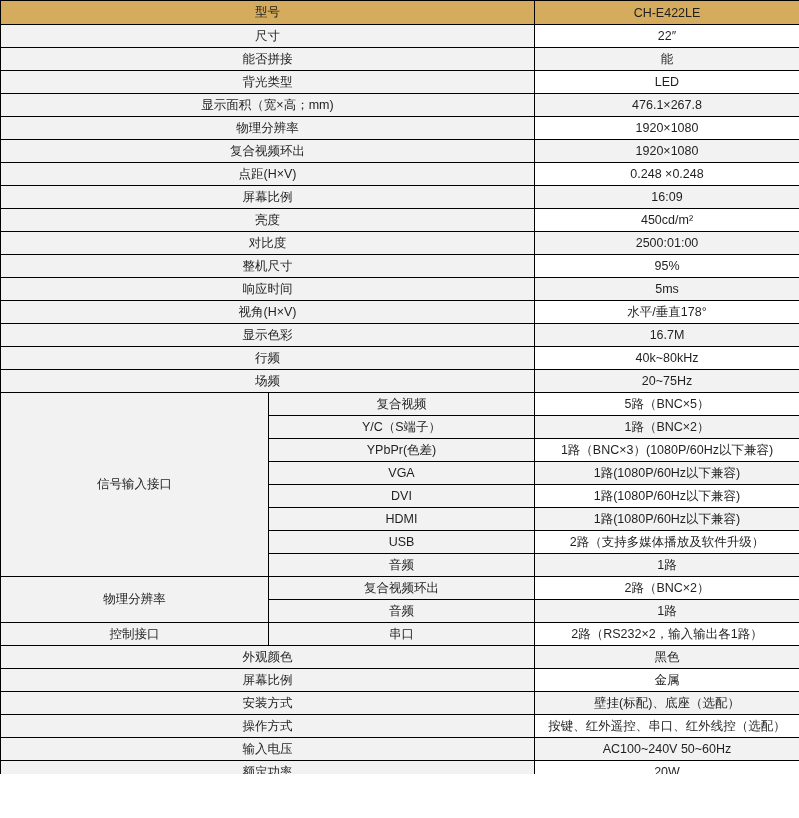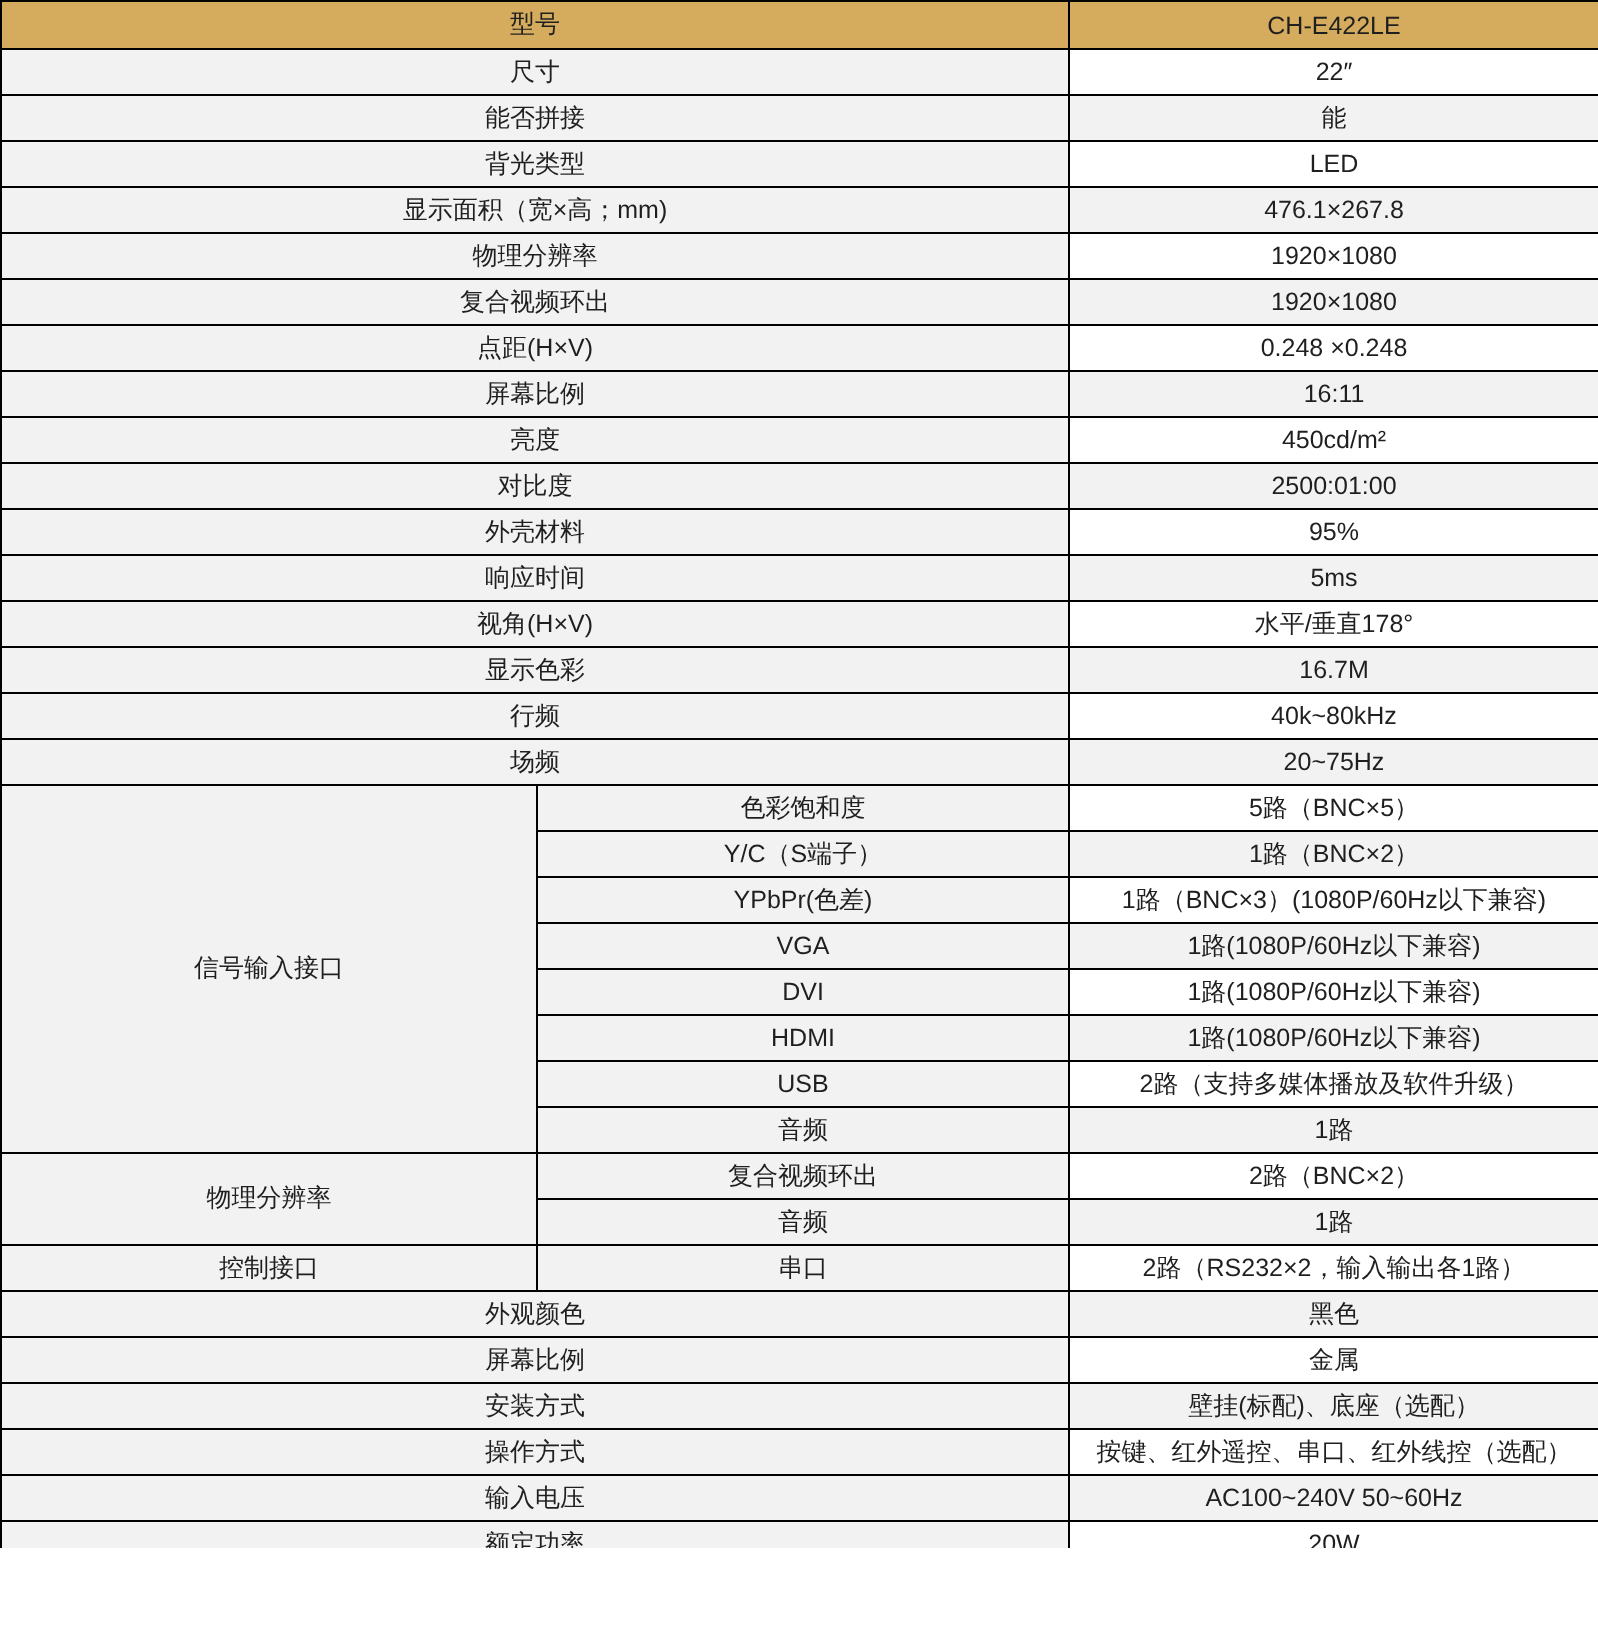--- a/index.html
+++ b/index.html
@@ -85,32 +85,32 @@
     <tr>
           <td colspan="2" class="lbl">复合视频环出</td>
           <td class="val g">1920×1080</td>
         </tr>
     <tr>
           <td colspan="2" class="lbl">点距(H×V)</td>
           <td class="val">0.248 ×0.248</td>
         </tr>
     <tr>
           <td colspan="2" class="lbl">屏幕比例</td>
-          <td class="val g">16:11</td>
+          <td class="val g">16:09</td>
         </tr>
     <tr>
           <td colspan="2" class="lbl">亮度</td>
           <td class="val">450cd/m²</td>
         </tr>
     <tr>
           <td colspan="2" class="lbl">对比度</td>
           <td class="val g">2500:01:00</td>
         </tr>
     <tr>
-          <td colspan="2" class="lbl">外壳材料</td>
+          <td colspan="2" class="lbl">整机尺寸</td>
           <td class="val">95%</td>
         </tr>
     <tr>
           <td colspan="2" class="lbl">响应时间</td>
           <td class="val g">5ms</td>
         </tr>
     <tr>
           <td colspan="2" class="lbl">视角(H×V)</td>
           <td class="val">水平/垂直178°</td>
         </tr>
@@ -122,21 +122,21 @@
           <td colspan="2" class="lbl">行频</td>
           <td class="val">40k~80kHz</td>
         </tr>
     <tr>
           <td colspan="2" class="lbl">场频</td>
           <td class="val g">20~75Hz</td>
         </tr>
 
     <tr>
       <td rowspan="8" class="lbl">信号输入接口</td>
-      <td class="lbl">色彩饱和度</td>
+      <td class="lbl">复合视频</td>
       <td class="val">5路（BNC×5）</td>
     </tr>
     <tr>
           <td class="lbl">Y/C（S端子）</td>
           <td class="val g">1路（BNC×2）</td>
         </tr>
     <tr>
           <td class="lbl">YPbPr(色差)</td>
           <td class="val">1路（BNC×3）(1080P/60Hz以下兼容)</td>
         </tr>

